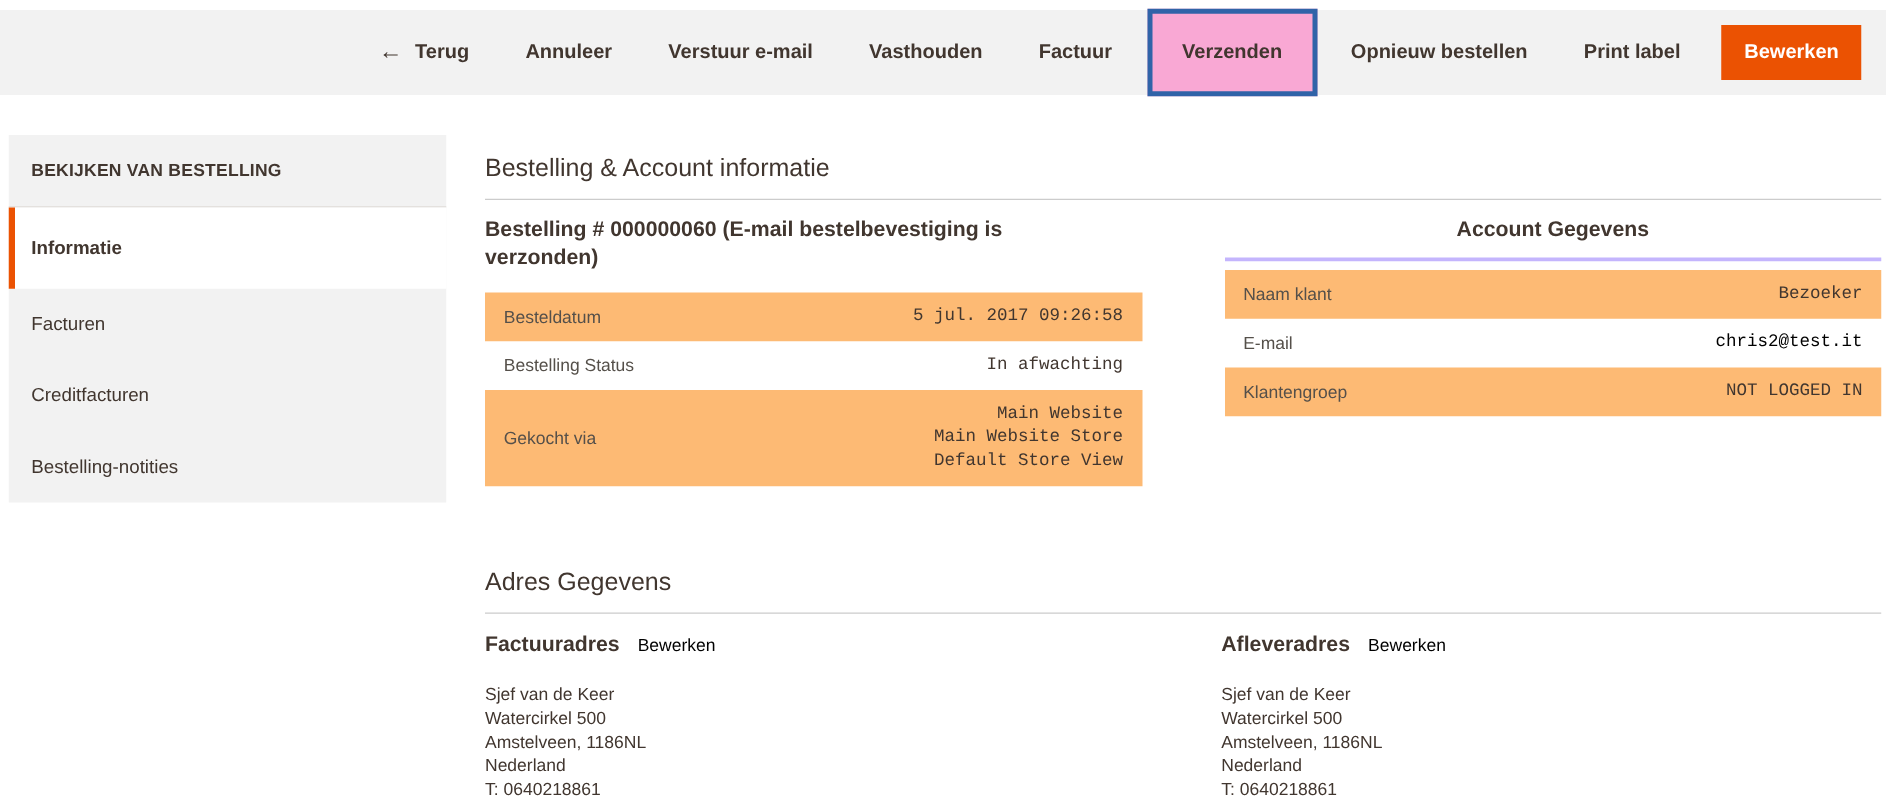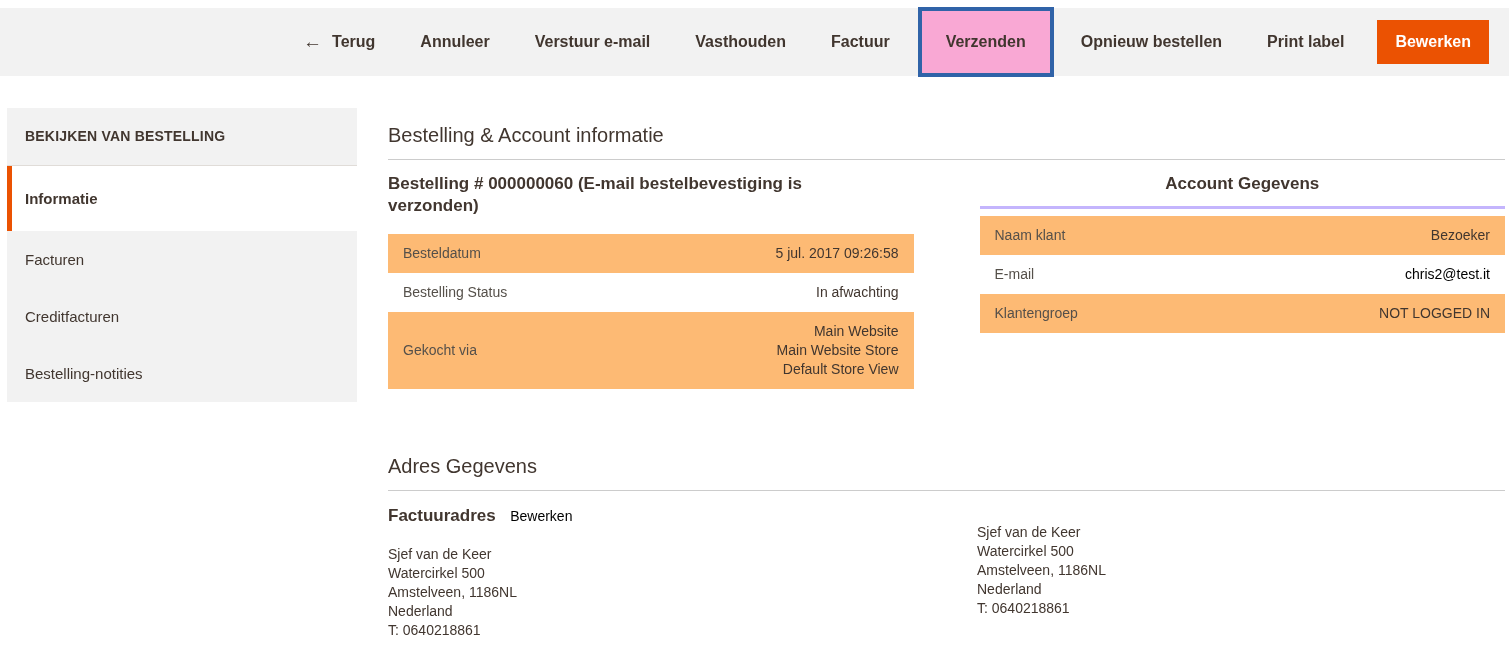--- a/index.html
+++ b/index.html
@@ -148,21 +148,21 @@
 
   .info-table { width: 100%; font-size: 14px; }
   .info-row {
     display: flex;
     justify-content: space-between;
     padding: 10px 15px;
     line-height: 19px;
   }
   .info-row.striped { background: #fdba74; align-items: center; }
   .info-row .label { color: #55504a; }
-  .info-row .value { text-align: right; color: #41362f; }
+  .info-row .value { text-align: right; color: #41362f; font-family: Liberation Mono, monospace; }
   a.link {
     color: #000000;
     text-decoration: none;
     cursor: pointer;
   }
 
   .addr-head { line-height: 22px; }
   .addr-title {
     display: inline;
     font-size: 17px;
@@ -265,20 +265,24 @@
         <div class="addr-lines">
           <div>Sjef van de Keer</div>
           <div>Watercirkel 500</div>
           <div>Amstelveen, 1186NL</div>
           <div>Nederland</div>
           <div>T: 0640218861</div>
         </div>
       </div>
 
       <div class="col">
+        <div class="addr-head">
+          <h3 class="addr-title">Afleveradres</h3>
+          <a class="link edit-link">Bewerken</a>
+        </div>
         <div class="addr-lines">
           <div>Sjef van de Keer</div>
           <div>Watercirkel 500</div>
           <div>Amstelveen, 1186NL</div>
           <div>Nederland</div>
           <div>T: 0640218861</div>
         </div>
       </div>
     </div>
 

